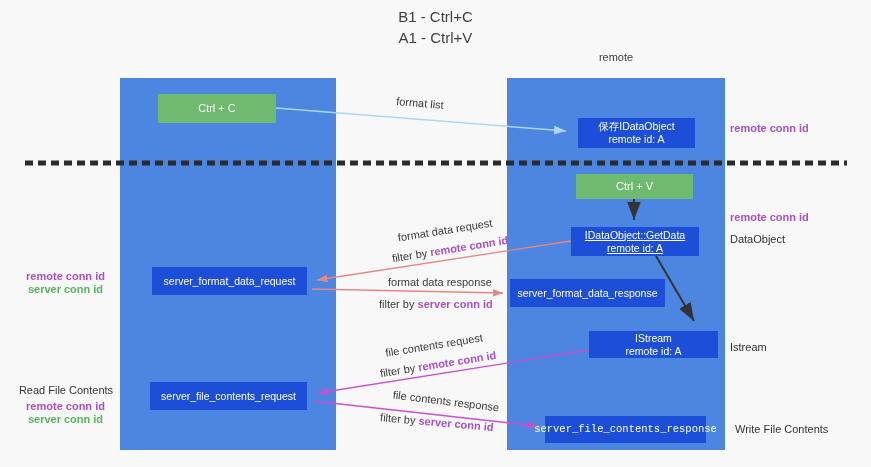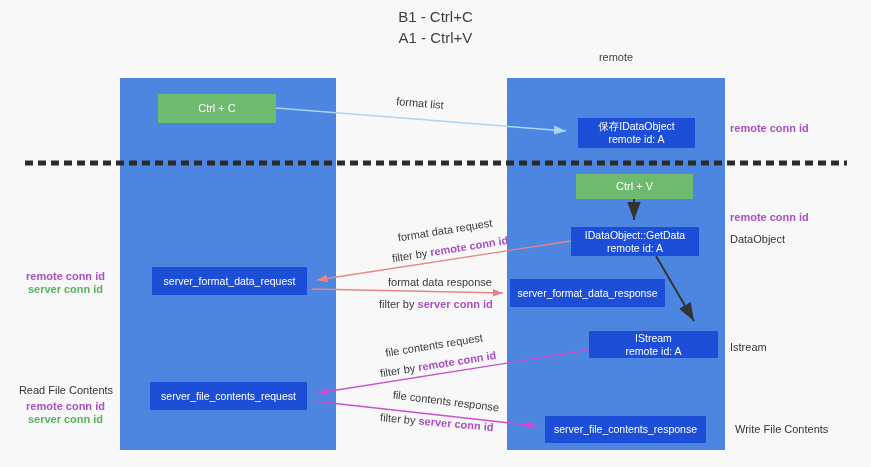--- a/index.html
+++ b/index.html
@@ -70,38 +70,38 @@
   <div class="box green" style="left:158px;top:94px;width:118px;height:29px;">
     <span>Ctrl + C</span>
   </div>
   <div class="box orange" style="left:578px;top:118px;width:117px;height:30px;">
     <span>保存IDataObject</span>
     <span>remote id: A</span>
   </div>
   <div class="box green" style="left:576px;top:174px;width:117px;height:25px;">
     <span>Ctrl + V</span>
   </div>
-  <div class="box orange" style="left:571px;top:227px;width:128px;height:29px;">
+  <div class="box orange" style="left:571px;top:227px;width:128px;height:29px;text-decoration:underline;">
     <span>IDataObject::GetData</span>
     <span>remote id: A</span>
   </div>
   <div class="box orange" style="left:152px;top:267px;width:155px;height:28px;">
     <span>server_format_data_request</span>
   </div>
   <div class="box orange" style="left:510px;top:279px;width:155px;height:28px;">
     <span>server_format_data_response</span>
   </div>
   <div class="box orange" style="left:589px;top:331px;width:129px;height:27px;">
     <span>IStream</span>
     <span>remote id: A</span>
   </div>
   <div class="box orange" style="left:150px;top:382px;width:157px;height:28px;">
     <span>server_file_contents_request</span>
   </div>
-  <div class="box orange" style="left:545px;top:416px;width:161px;height:27px;">
+  <div class="box orange" style="left:545px;top:416px;width:161px;height:27px;font-family:Liberation Mono, monospace;">
     <span>server_file_contents_response</span>
   </div>
 
   <div class="side-label bold-purple" style="left:730px;top:122px;">remote conn id</div>
   <div class="side-label bold-purple" style="left:730px;top:211px;">remote conn id</div>
   <div class="side-label" style="left:730px;top:233px;">DataObject</div>
   <div class="side-label" style="left:730px;top:341px;">Istream</div>
   <div class="side-label" style="left:735px;top:423px;">Write File Contents</div>
 
   <div class="side-label center" style="left:18px;top:270px;width:95px;line-height:13px;">

